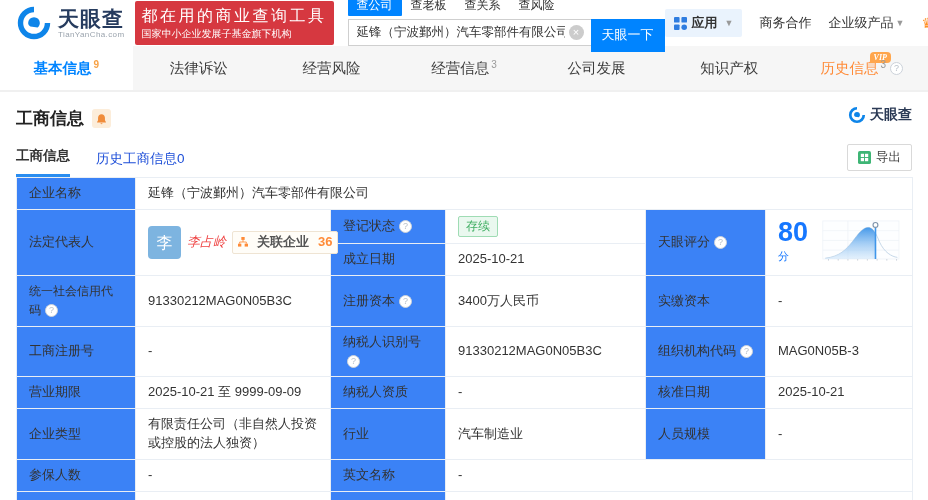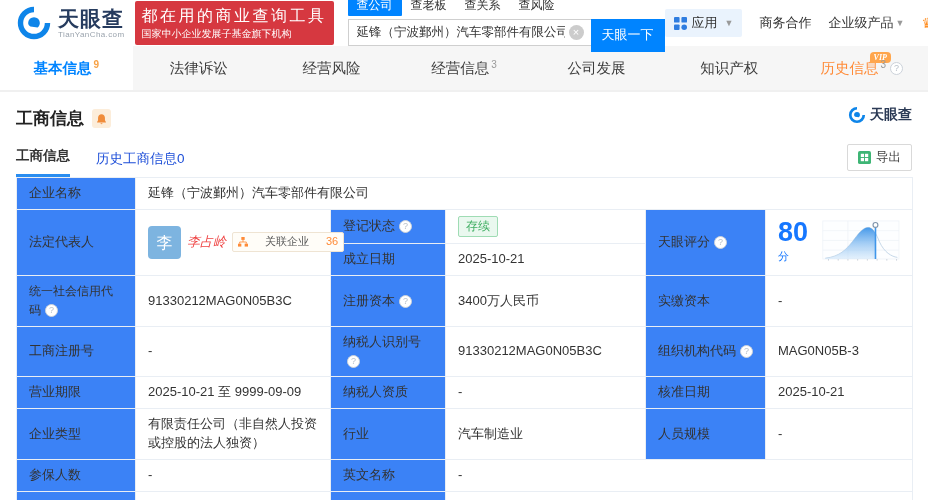--- a/index.html
+++ b/index.html
@@ -20,21 +20,21 @@
   .search-area { margin-left: 14px; }
   .search-tabs { display: flex; font-size: 12px; margin-bottom: 3px; }
   .search-tab { padding: 2px 9px; color: #333; cursor: pointer; }
   .search-tab.active { background: #0084ff; color: #fff; border-radius: 1px; }
   .search-row { display: flex; }
   .search-box { position: relative; width: 243px; }
   .search-box input { width: 100%; height: 27px; border: 1px solid #cfcfcf; border-right: none; padding: 0 26px 0 8px; font-size: 12.5px; color: #333; outline: none; font-family: inherit; }
   .clear-ic { position: absolute; right: 7px; top: 6px; width: 15px; height: 15px; border-radius: 50%; background: #ccc; color: #fff; font-size: 11px; line-height: 15px; text-align: center; cursor: pointer; }
   .search-btn { height: 33px; width: 74px; background: #0084ff; color: #fff; border: none; font-size: 13px; cursor: pointer; font-family: inherit; }
   .top-nav { margin-left: auto; display: flex; align-items: center; gap: 17px; font-size: 13px; color: #333; white-space: nowrap; }
-  .apps-chip { display: flex; align-items: center; gap: 5px; background: #eaf3fd; padding: 5px 9px; border-radius: 2px; cursor: pointer; }
+  .apps-chip { display: flex; align-items: center; gap: 5px; background: #eaf3fd; padding: 5px 9px; border-radius: 2px; cursor: pointer; font-weight: bold; }
   .caret { font-size: 9px; color: #999; margin-left: 2px; }
   .nav-item { cursor: pointer; display: flex; align-items: center; }
   .vip-link { color: #ff9026; display: flex; align-items: center; gap: 4px; cursor: pointer; }
   .crown { font-size: 14px; line-height: 1; color: #ff9026; }
   
   .tabbar { height: 46px; background: #f6f6f6; display: flex; border-bottom: 2px solid #f0f0f0; }
   .mtab { flex: 1; display: flex; align-items: center; justify-content: center; font-size: 14.5px; color: #3c3c3c; cursor: pointer; position: relative; }
   .mtab.active { background: #fff; color: #0084ff; font-weight: bold; }
   .mtab .cnt { font-size: 10px; color: #999; vertical-align: super; margin-left: 2px; position: relative; top: -4px; }
   .mtab.active .cnt { color: #f7a144; }
@@ -53,21 +53,21 @@
   .export-btn { margin-left: auto; display: flex; align-items: center; gap: 5px; border: 1px solid #d9d9d9; border-radius: 2px; padding: 4px 10px; font-size: 12.5px; color: #444; cursor: pointer; background: #fff; margin-bottom: 6px; }
   
   table.info { width: 896px; border-collapse: collapse; table-layout: fixed; margin-top: 0; font-size: 13px; }
   table.info td { border: 1px solid #e9eef4; padding: 6px 12px; vertical-align: middle; color: #333; line-height: 1.45; }
   td.lbl { background: #3b82f6; color: #404a54; }
   td.cmp { padding: 8px 12px; }
   .lnk { color: #ef4444; text-decoration: none; cursor: pointer; font-style: italic; }
   .badge-green { display: inline-block; border: 1px solid #9fdcb4; background: #eaf8ef; color: #3fae62; font-size: 12px; padding: 1px 7px; border-radius: 2px; }
   .rep-cell { display: flex; align-items: center; gap: 6px; white-space: nowrap; }
   .avatar { width: 33px; height: 33px; border-radius: 4px; background: #7db4e0; color: #fff; font-size: 16px; display: flex; align-items: center; justify-content: center; cursor: pointer; flex: none; }
-  .rel-badge { display: inline-flex; align-items: center; gap: 17px; border: 1px solid #efe4d3; background: #fffdf8; border-radius: 2px; padding: 1px 5px; font-size: 11px; color: #555; cursor: pointer; }
+  .rel-badge { display: inline-flex; align-items: center; gap: 9px; border: 1px solid #efe4d3; background: #fffdf8; border-radius: 2px; padding: 1px 5px; font-size: 13px; color: #555; cursor: pointer; font-weight: bold; }
   .rel-badge .n { color: #ff8b38; }
   .score-cell { display: flex; align-items: center; gap: 8px; }
   .score-num { font-size: 27px; font-weight: bold; color: #1677ff; line-height: 1; }
   .score-unit { font-size: 11px; color: #1677ff; }
   .nowrap { white-space: nowrap; font-size: 12.5px; }
 </style>
 </head>
 <body>
 
 <header class="topbar">

